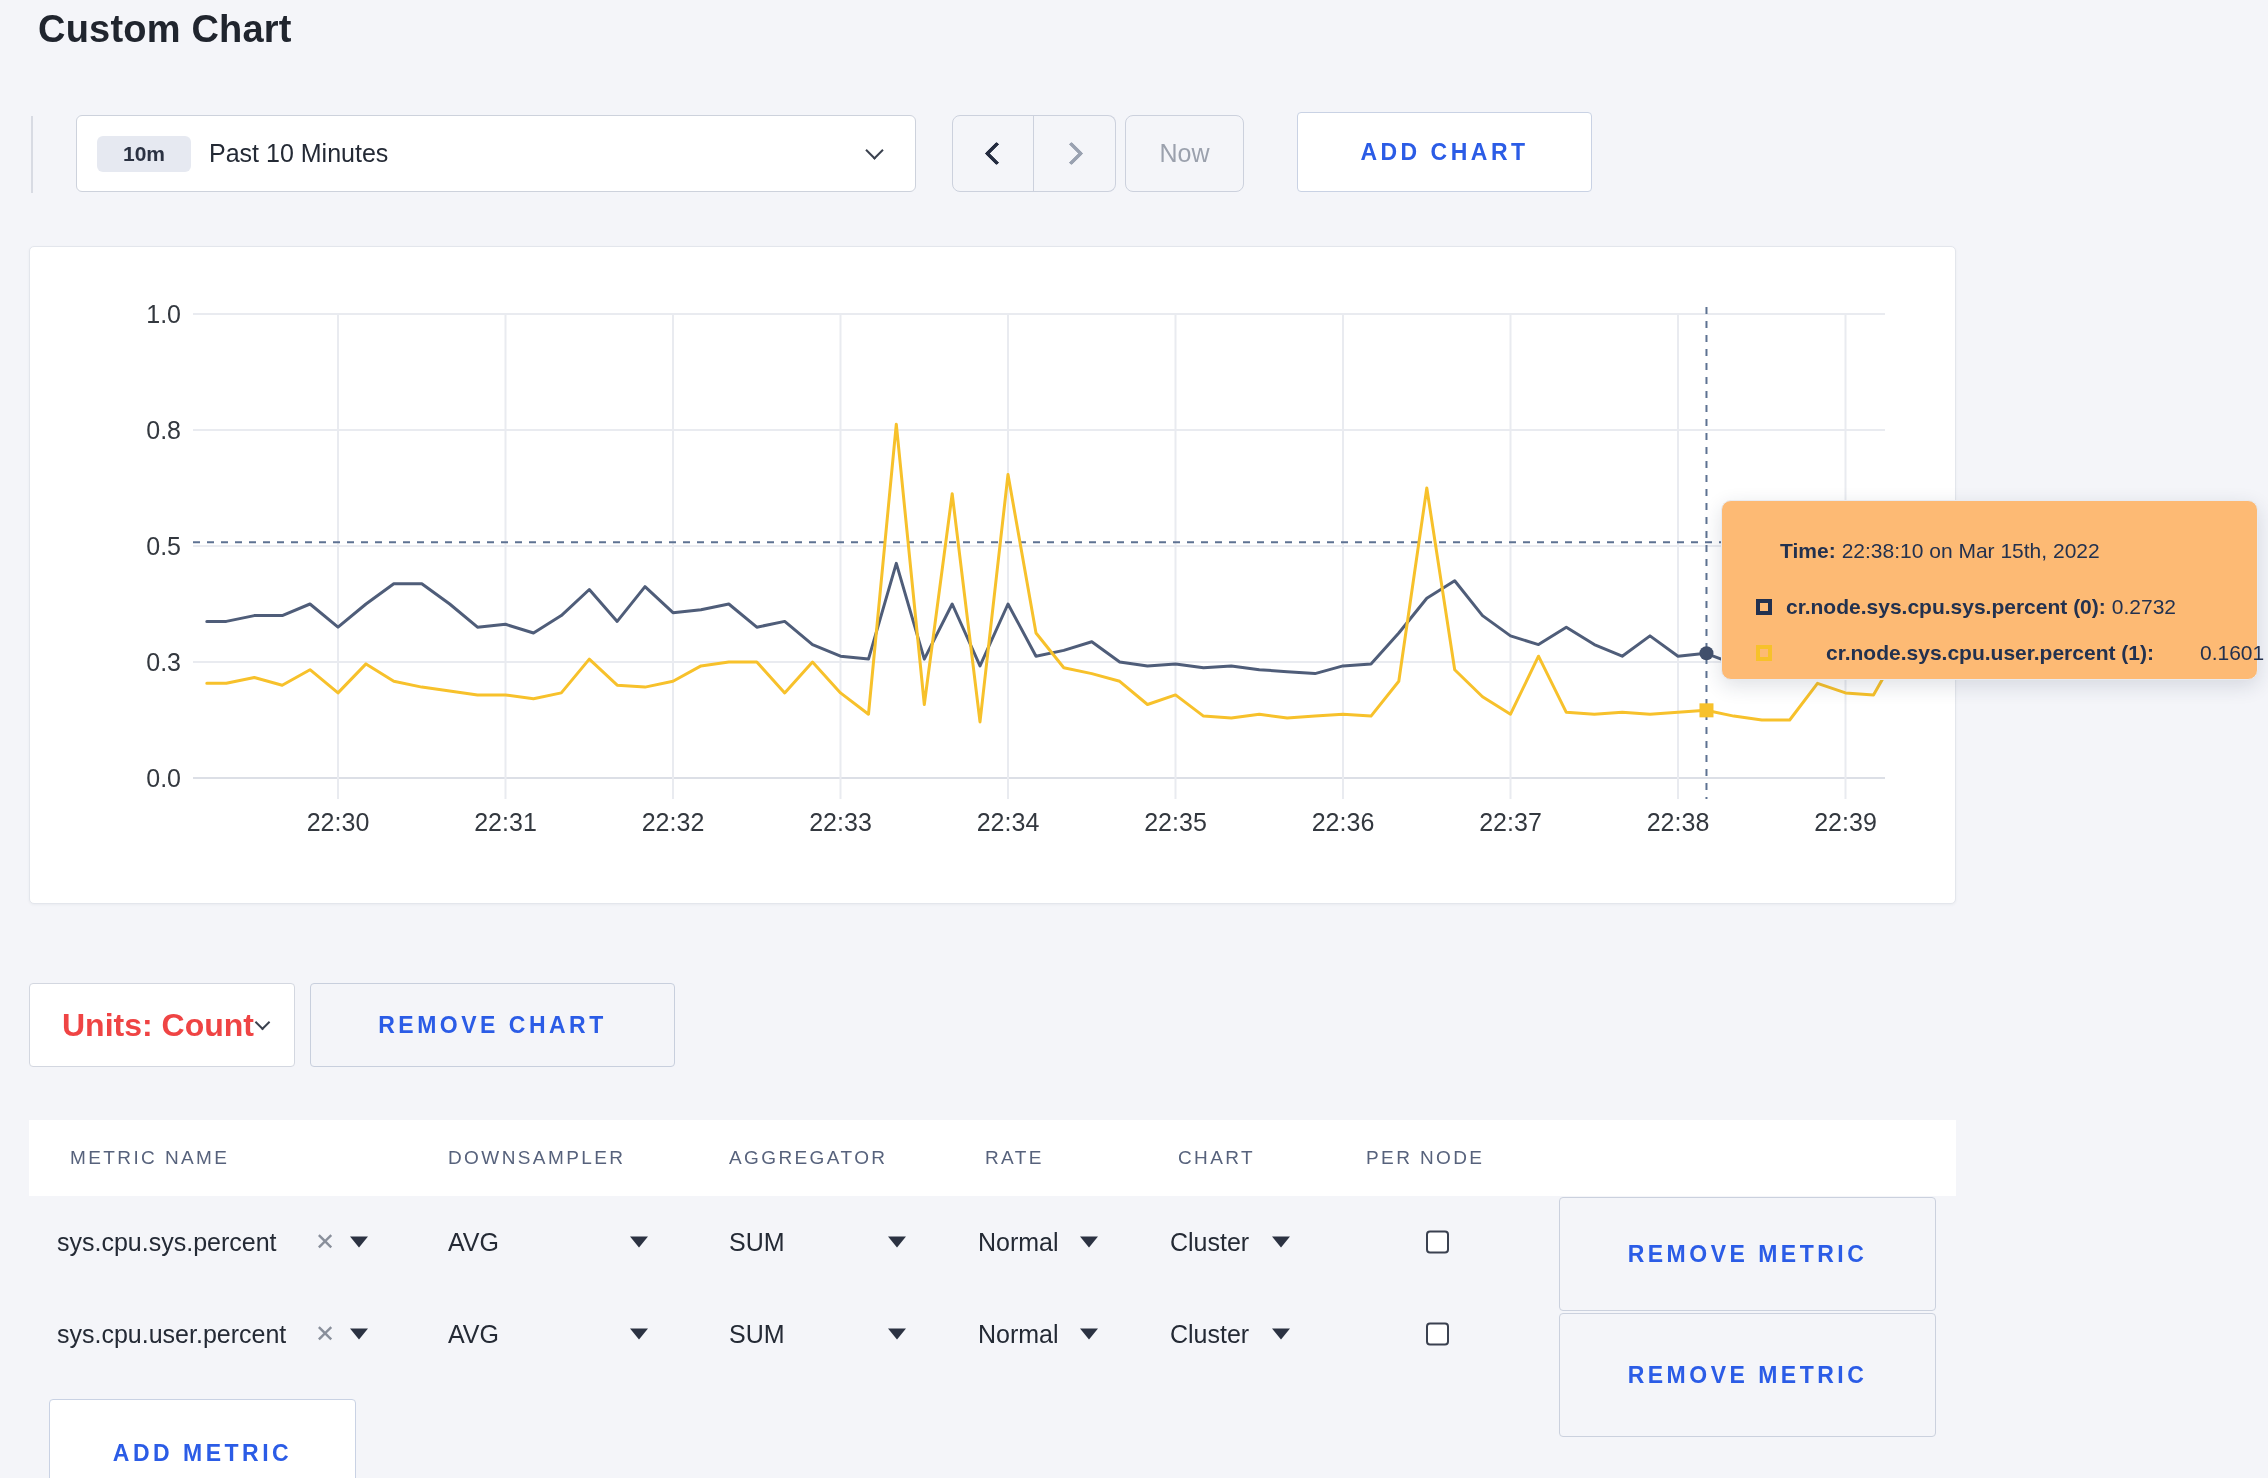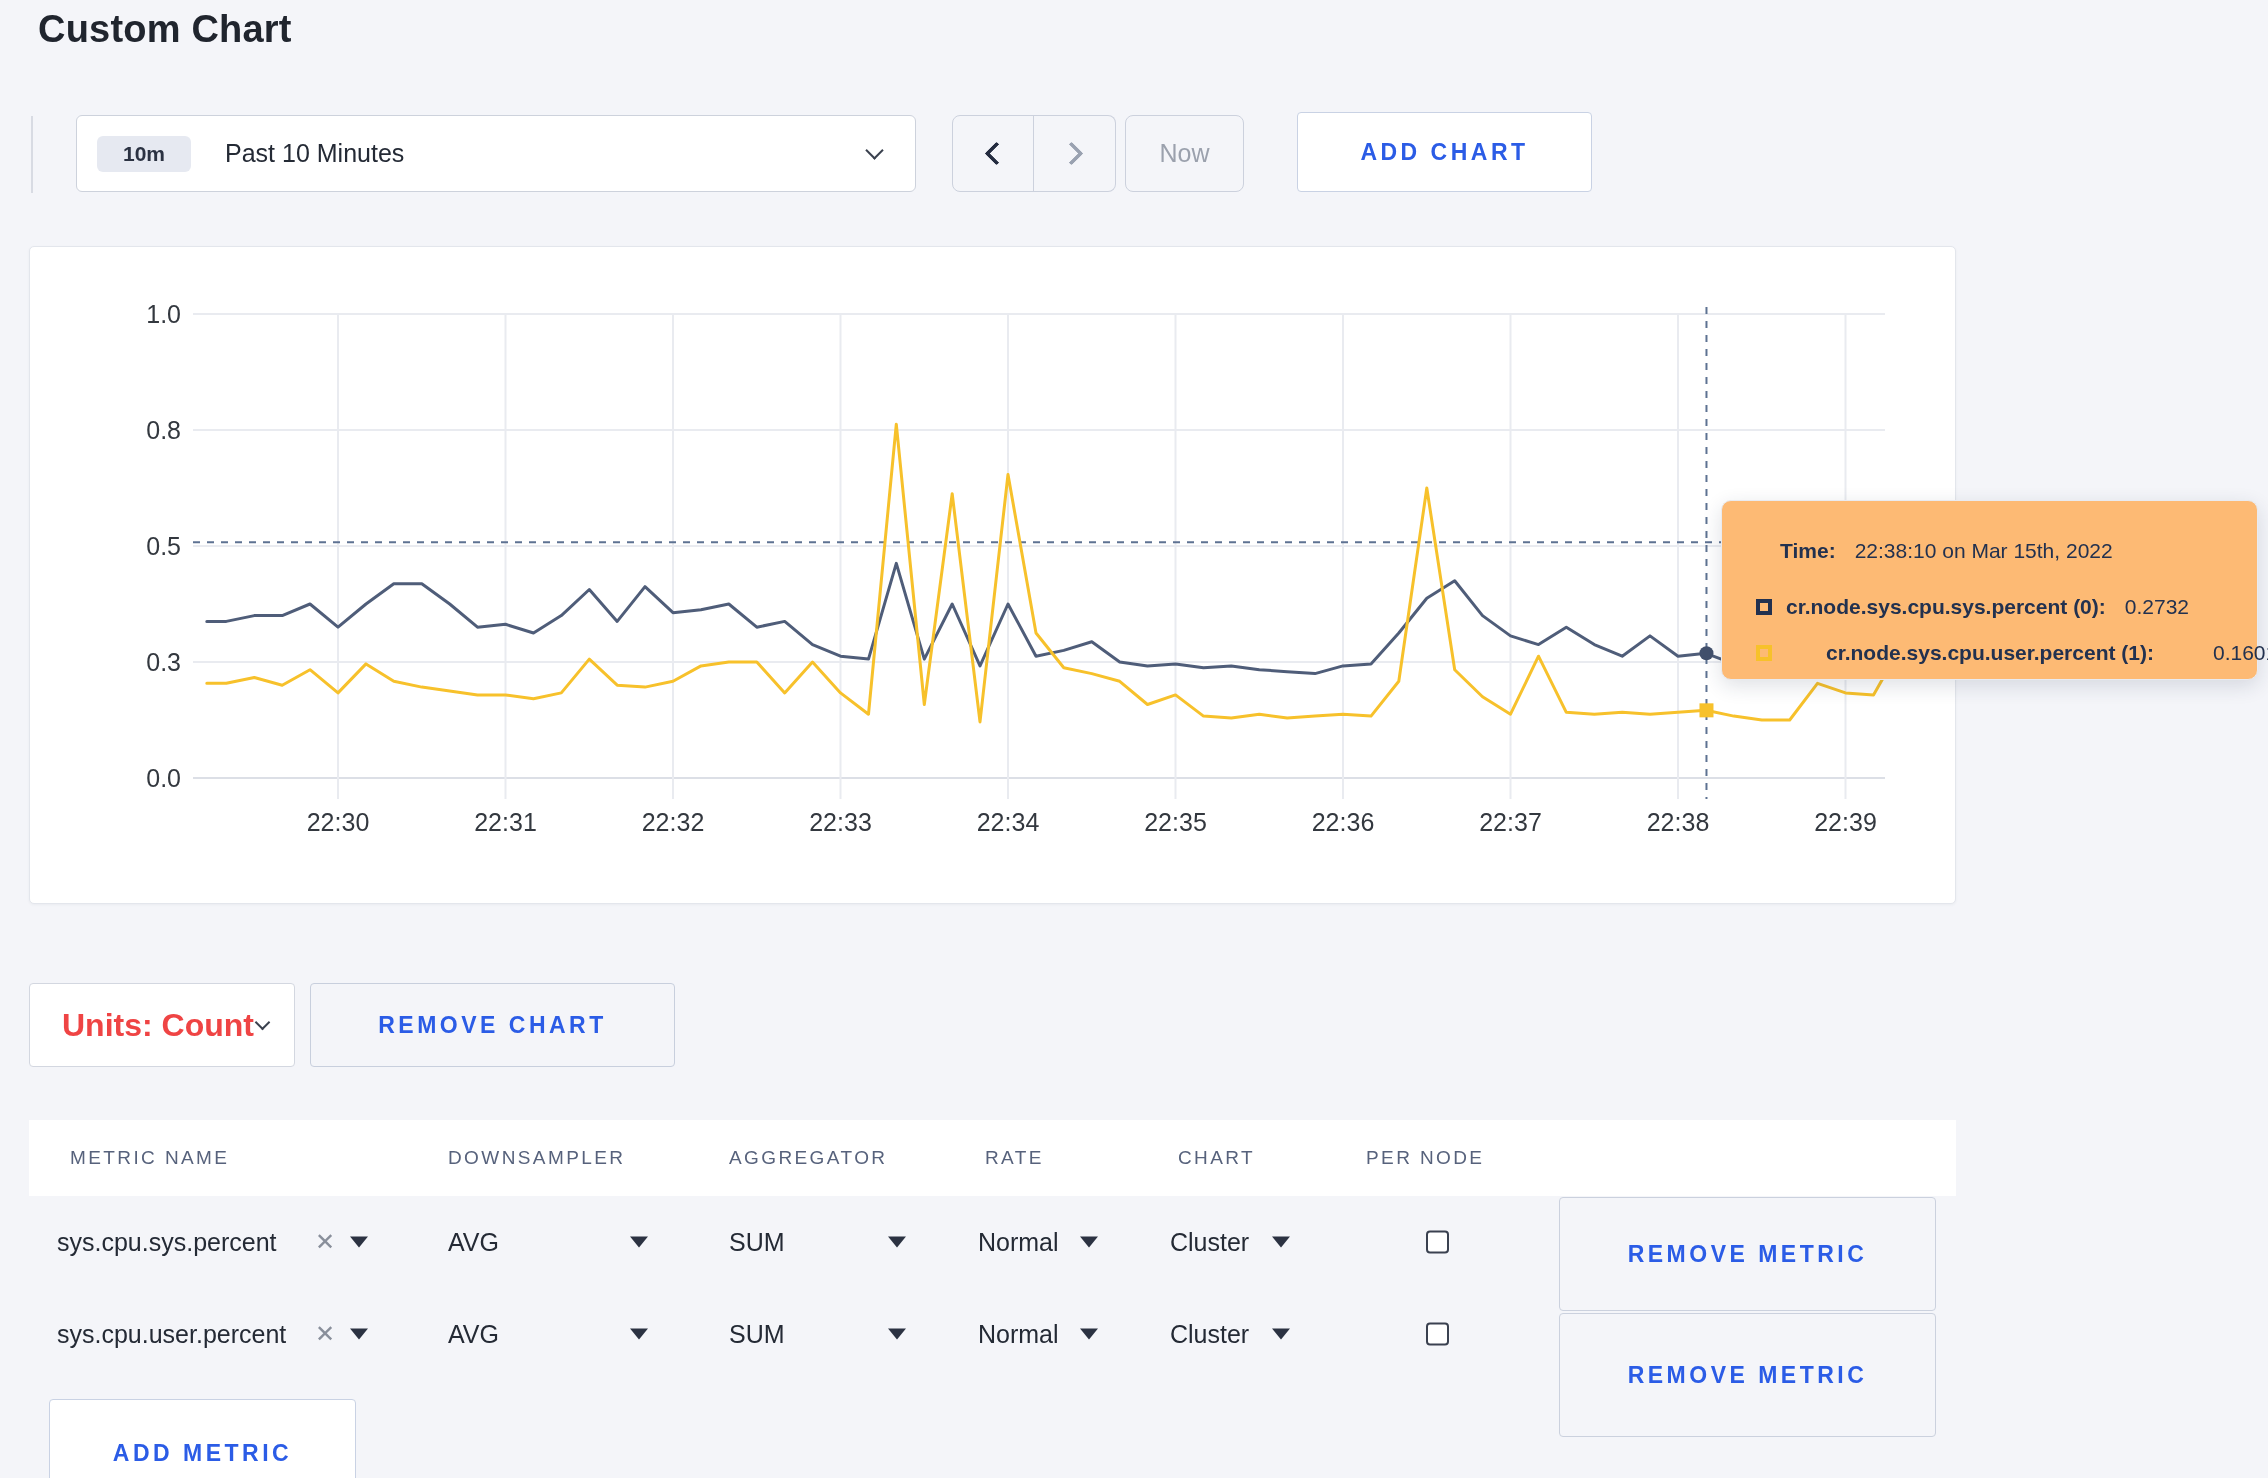--- a/index.html
+++ b/index.html
@@ -15,21 +15,21 @@
   
   .page-title { left:38px; top:8px; font-size:38px; font-weight:600; color:#20252e; letter-spacing:0.2px; }
   .toolbar-divider { left:31px; top:116px; width:2px; height:77px; background:#d8dbe3; }
 
   .time-select {
     left:76px; top:115px; width:840px; height:77px;
     background:#ffffff; border:1px solid #cdd2dc; border-radius:6px;
     display:flex; align-items:center; padding:0 34px 0 20px; cursor:pointer;
   }
   .time-badge { background:#e6e9f1; border-radius:6px; padding:6px 26px; font-size:21px; font-weight:700; color:#2b3242; }
-  .time-label { margin-left:34px; font-size:25px; color:#242a35; }
+  .time-label { margin-left:18px; font-size:25px; color:#242a35; }
   .chev { width:13px; height:13px; border-right:2px solid #3a414e; border-bottom:2px solid #3a414e; display:inline-block; }
   .chev.down { transform:rotate(45deg); margin-top:-6px; }
   .time-select .chev { margin-left:auto; }
 
   .nav-btn {
     top:115px; height:77px; background:transparent; border:1px solid #ccd1dd;
     display:flex; align-items:center; justify-content:center; cursor:pointer;
   }
   .nav-prev { left:952px; width:82px; border-radius:8px 0 0 8px; }
   .nav-next { left:1033px; width:83px; border-left:none; border-radius:0 8px 8px 0; }
@@ -61,21 +61,21 @@
     left:1721px; top:500px; width:537px; height:180px;
     background:#fdba74; border:1px solid #e9ebf0; border-radius:10px;
     box-shadow:0 6px 20px rgba(30,40,70,0.14); z-index:6;
     font-size:21px; color:#22314f;
   }
   .tt-row { position:absolute; left:34px; display:flex; align-items:center; white-space:nowrap; }
   .tt-time { top:38px; left:58px; }
   .tt-s0 { top:94px; }
   .tt-s1 { top:140px;gap:40px; }
   .tt-label { font-weight:700; }
-  .tt-value { margin-left:19px; }
+  .tt-value { margin-left:6px; }
   .swatch { width:16px; height:16px; border:4px solid #22314f; margin-right:14px; flex:none; }
 
   
   .units-select {
     left:29px; top:983px; width:266px; height:84px;
     background:#ffffff; border:1px solid #d3d7e0; border-radius:4px;
     display:flex; align-items:center; padding:0 26px 0 32px; cursor:pointer;
   }
   .units-label { font-size:32px; font-weight:700; color:#ef4444; }
   .units-select .chev { margin-left:auto; width:11px; height:11px; }

